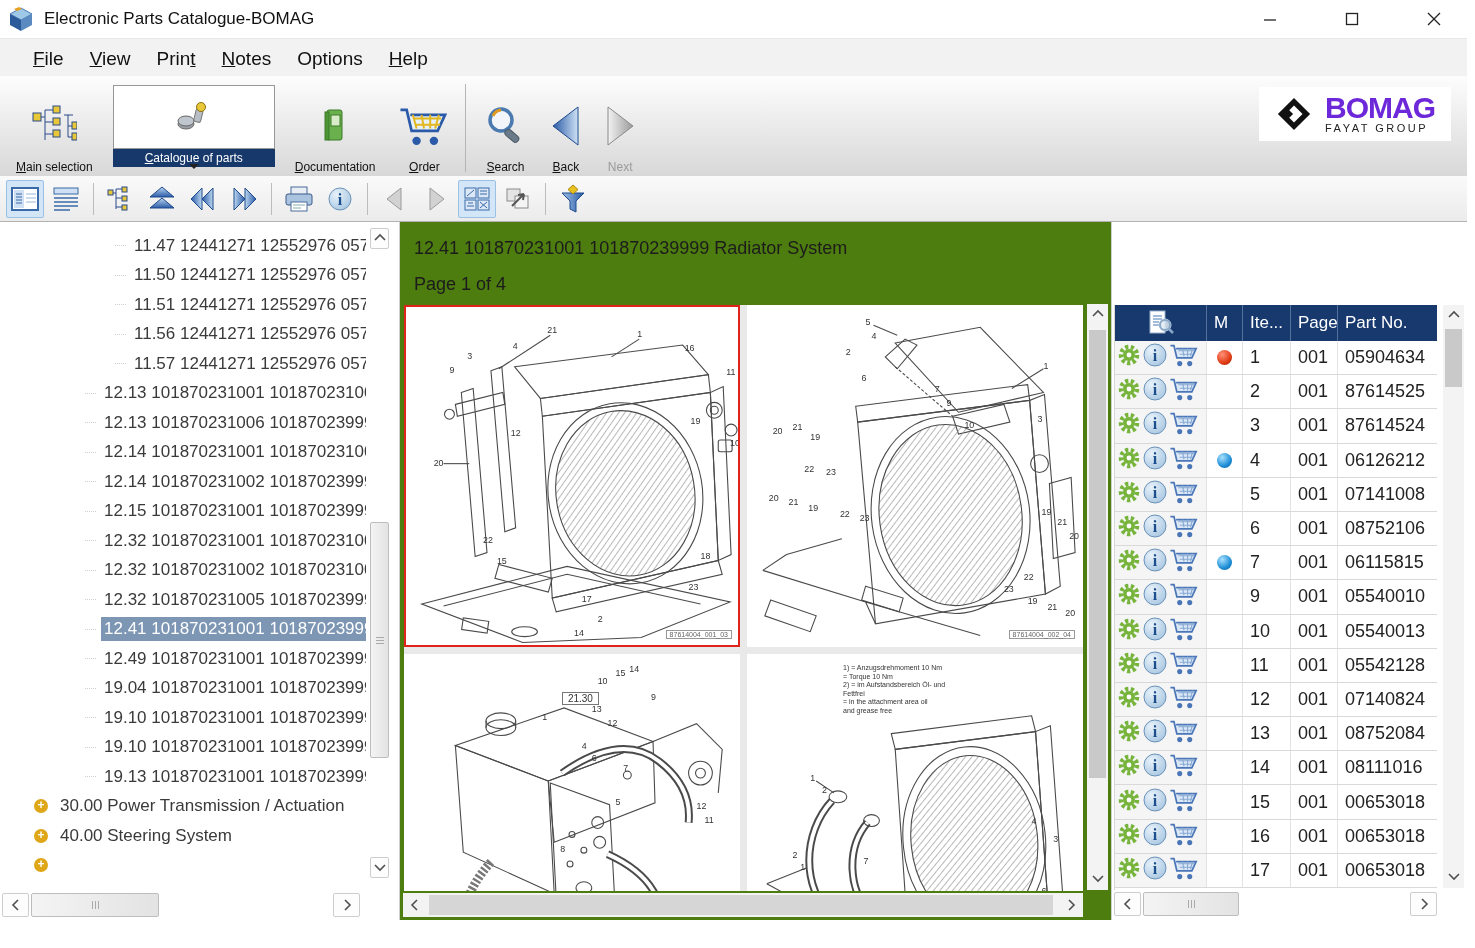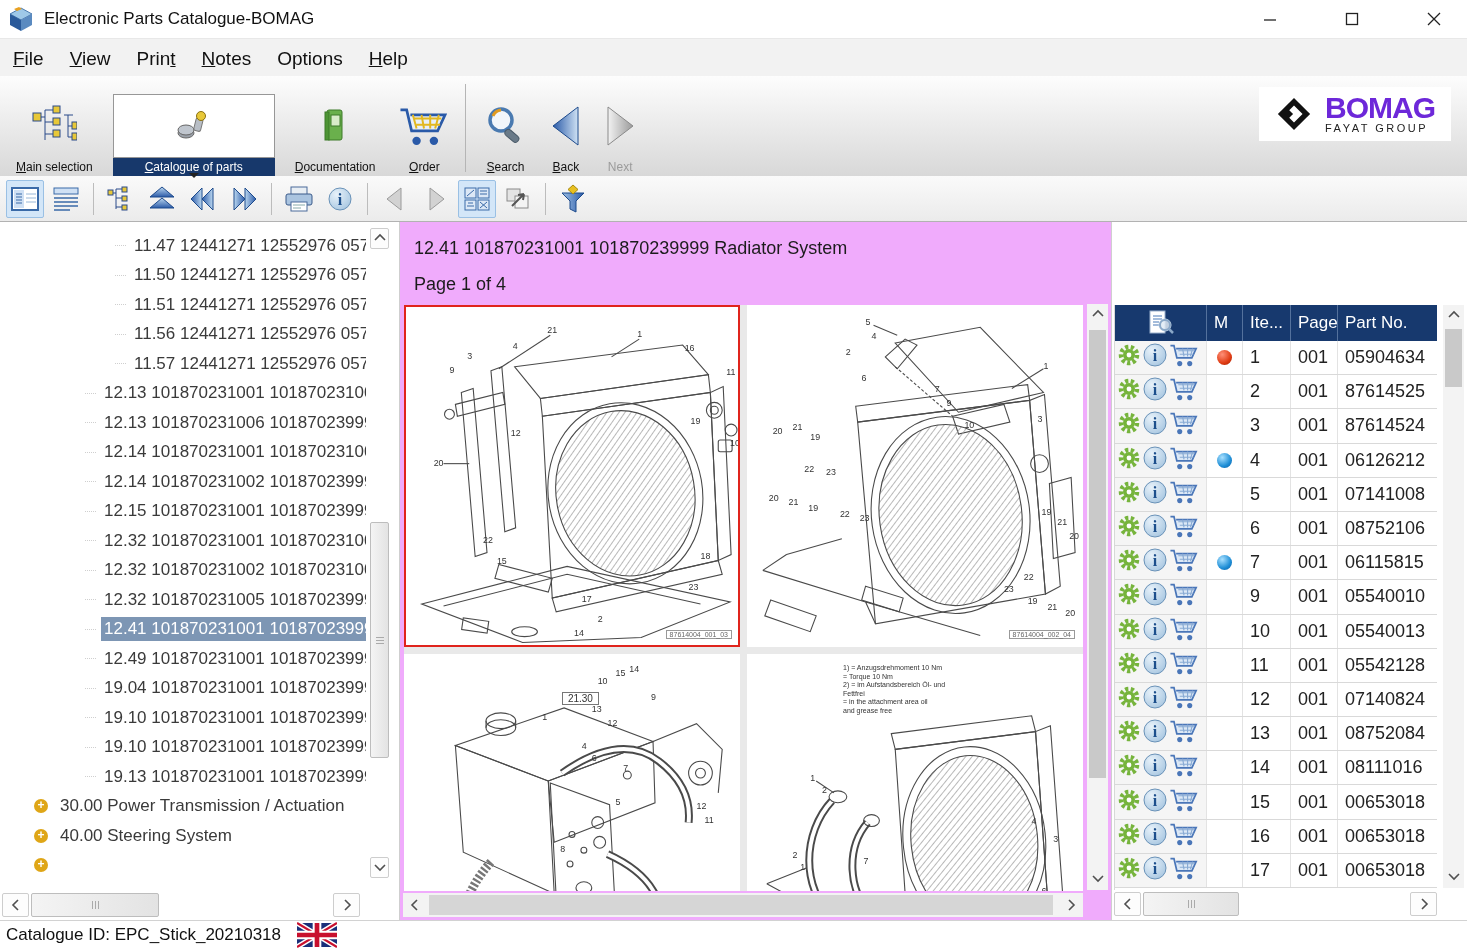--- a/index.html
+++ b/index.html
@@ -9,31 +9,31 @@
   .u { text-decoration:underline; }
 
   
   .titlebar { height:38px; display:flex; align-items:center; background:#fff; position:relative; }
   .app-icon { margin-left:8px; width:26px; height:26px; }
   .title-text { margin-left:10px; font-size:17px; color:#111; }
   .win-controls { position:absolute; right:18px; top:0; height:38px; display:flex; align-items:center; gap:52px; }
   .win-btn { width:30px; height:30px; display:flex; align-items:center; justify-content:center; }
 
   
-  .menubar { height:38px; display:flex; align-items:flex-end; padding:0 0 4px 0; background:#f2f2f2; border-top:1px solid #e8e8e8;text-align:center; }
+  .menubar { height:38px; display:flex; align-items:flex-end; padding:0 0 4px 20px; background:#f2f2f2; border-top:1px solid #e8e8e8;text-align:center; }
   .menu-item { font-size:19px; color:#111; padding:2px 13px; cursor:default; }
 
   
   .toolbar { height:100px; background:linear-gradient(#fdfdfd,#d8d8d8); position:relative;
     display:flex; align-items:flex-end; padding-left:2px; }
   .tb-btn { display:flex; flex-direction:column; align-items:center; justify-content:flex-end;
     height:96px; padding:0 8px; margin:0 1px; position:relative; }
   .tb-btn .ticon { height:64px; display:flex; align-items:center; justify-content:center; width:100%; }
   .tb-btn .tlabel { font-size:12px; color:#111; padding:2px 5px; white-space:nowrap; }
-  .tb-btn.selected { padding:0; margin:0 6px; }
+  .tb-btn.selected { padding:0; margin:9px 6px; }
   .tb-btn.selected .ticon { background:#fff; border:1px solid #979797; align-self:stretch; min-width:162px; }
   .tb-btn.selected .tlabel { background:#17386b; color:#fff; align-self:stretch; text-align:center; }
   .tb-btn.selected::after { content:""; position:absolute; bottom:-7px; left:50%; margin-left:-5px;
     border:5px solid transparent; border-top-color:#222; }
   .tb-btn.disabled .tlabel { color:#9b9b9b; }
   .tb-sep { width:1px; background:#b5b5b5; height:88px; margin:0 6px 4px 6px; align-self:flex-end; }
   .logo-box { position:absolute; right:16px; top:11px; background:#fff; padding:7px 16px;
     display:flex; align-items:center; gap:12px; }
   .logo-text .brand { font-size:30px; font-weight:bold; letter-spacing:-1px; color:#6d28d9; line-height:28px; }
   .logo-text .sub { font-size:11px; letter-spacing:2.5px; color:#222; }
@@ -71,21 +71,21 @@
   .t-vs .btn-down { position:absolute; bottom:0; }
   .t-vs .cl-thumb { position:absolute; top:294px; height:236px; width:19px; }
   .t-hs { position:absolute; left:2px; bottom:3px; height:24px; width:358px; }
   .t-hs .cl-btn { width:27px; height:24px; position:absolute; }
   .t-hs .btn-right { right:0; }
   .t-hs .cl-thumb { position:absolute; left:29px; width:128px; height:24px; }
   .t-hs .cl-thumb::after { width:7px; height:8px; margin:-4px 0 0 -3px;
     background:repeating-linear-gradient(90deg,#aaa 0 1px, transparent 1px 3px); }
 
   
-  .diagram-panel { flex:1; position:relative; overflow:hidden; background:#f0abfc; border-right:1px solid #cfcfcf; }
+  .diagram-panel { flex:1; position:relative; overflow:hidden; background:#4d7c0f; border-right:1px solid #cfcfcf; }
   .diagram-title { position:absolute; top:16px; left:14px; font-size:18px; color:#1c1c1c; }
   .page-label { position:absolute; top:52px; left:14px; font-size:18px; color:#1c1c1c; }
   .thumbs { position:absolute; top:83px; left:4px; right:28px; bottom:29px; background:#e9e9e9;
     display:grid; grid-template-columns:1fr 1fr; grid-auto-rows:342px; gap:7px; overflow:hidden; }
   .thumb { background:#fff; position:relative; overflow:hidden; }
   .thumb.selected { outline:2px solid #e0241c; outline-offset:-2px; }
   .thumb svg.draw { width:100%; height:100%; display:block; }
   .dcode { position:absolute; right:8px; bottom:8px; border:1px solid #999; color:#666;
     font-size:7px; padding:0 3px; background:#fff; }
   .dlabel { position:absolute; border:1px solid #777; color:#333; font-size:10px; padding:0 5px; background:#fff; }
@@ -1282,25 +1282,13 @@
         <div class="cl-thumb"></div>
         <div class="cl-btn btn-right">
             <svg width="14" height="14" viewBox="0 0 14 14">
               <polyline points="5,2 10,7 5,12" fill="none" stroke="#505050" stroke-width="1.6"></polyline>
             </svg>
           </div>
       </div>
     </div>
   </div>
 
-  <div class="statusbar">
-    <span class="status-text">Catalogue ID: EPC_Stick_20210318</span>
-    <span class="flag">
-      <svg width="40" height="26" viewBox="0 0 60 36">
-        <rect width="60" height="36" fill="#1a2f7a"></rect>
-        <path d="M0,0 60,36 M60,0 0,36" stroke="#fff" stroke-width="8"></path>
-        <path d="M0,0 60,36 M60,0 0,36" stroke="#c8102e" stroke-width="3.5"></path>
-        <path d="M30,0 V36 M0,18 H60" stroke="#fff" stroke-width="13"></path>
-        <path d="M30,0 V36 M0,18 H60" stroke="#c8102e" stroke-width="7"></path>
-      </svg>
-    </span>
-  </div>
 </div>
 
 </body></html>

